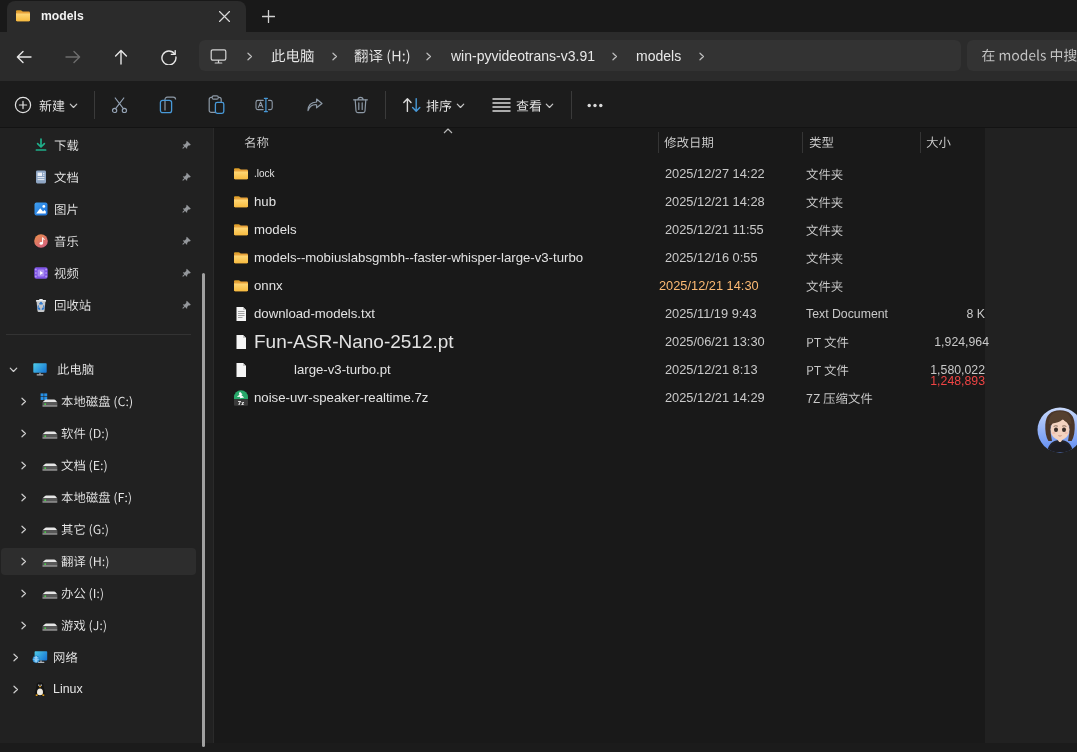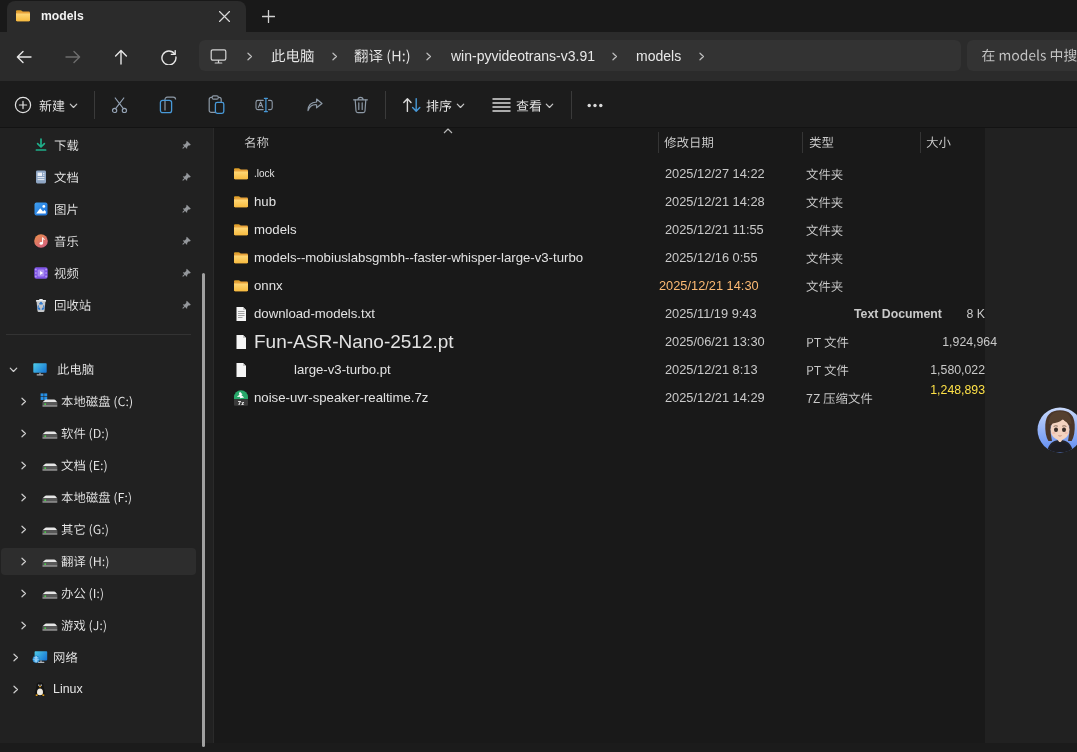--- a/index.html
+++ b/index.html
@@ -251,32 +251,32 @@
 <path d="M10 1 L13 4 L10 4 Z" fill="#c8c8c8"></path>
 <g stroke="#9a9a9a" stroke-width="0.9">
 <line x1="5" y1="5.5" x2="11.5" y2="5.5"></line>
       <line x1="5" y1="7.5" x2="11.5" y2="7.5"></line>
 <line x1="5" y1="9.5" x2="11.5" y2="9.5"></line>
       <line x1="5" y1="11.5" x2="9.5" y2="11.5"></line>
     </g>
   </svg>
 <span style="position:absolute;left:254px;top:302.8px;font-size:13.2px;color:#e2e2e2;font-weight:400;line-height:22px;white-space:pre;text-align:center;">download-models.txt</span>
 <span style="position:absolute;left:665px;top:303.1px;font-size:12.8px;color:#c9c9c9;font-weight:400;line-height:22px;white-space:pre;">2025/11/19 9:43</span>
-<span style="position:absolute;left:806px;top:303.5px;font-size:12.3px;color:#c9c9c9;font-weight:700;line-height:21px;white-space:pre;margin-left:48px;">Text Document</span>
+<span style="position:absolute;left:806px;top:303.5px;font-size:12.3px;color:#c9c9c9;font-weight:400;line-height:21px;white-space:pre;">Text Document</span>
 <span style="position:absolute;right:92px;top:303.5px;font-size:12.3px;color:#c9c9c9;line-height:21px;white-space:pre;">8 K</span>
 <svg style="position:absolute;left:233px;top:334px" width="16" height="16" viewBox="0 0 16 16" fill="none">
 <path d="M3.5 1 L10 1 L13 4 L13 15 L3.5 15 Z" fill="#f5f5f5"></path>
 <path d="M10 1 L13 4 L10 4 Z" fill="#c8c8c8"></path>
   </svg>
 <span style="position:absolute;left:254px;top:330.8px;font-size:19px;color:#e2e2e2;font-weight:400;line-height:22px;white-space:pre;">Fun-ASR-Nano-2512.pt</span>
 <span style="position:absolute;left:665px;top:331.1px;font-size:12.8px;color:#c9c9c9;font-weight:400;line-height:22px;white-space:pre;">2025/06/21 13:30</span>
 <svg style="position:absolute;left:806.0px;top:333.9px;overflow:visible" width="43" height="17" viewBox="0 -13.02 43 16.99">
     <path d="M1.3 0.0H2.4V-3.6H3.9C5.9 -3.6 7.2 -4.5 7.2 -6.4C7.2 -8.4 5.9 -9.1 3.8 -9.1H1.3ZM2.4 -4.6V-8.2H3.7C5.3 -8.2 6.1 -7.8 6.1 -6.4C6.1 -5.1 5.3 -4.6 3.7 -4.6Z M11.0 0.0H12.1V-8.1H14.9V-9.1H8.2V-8.1H11.0Z M23.3 -10.2C23.7 -9.6 24.1 -8.8 24.2 -8.3L25.2 -8.6C25.1 -9.1 24.6 -9.9 24.3 -10.5ZM18.7 -8.2V-7.3H20.6C21.3 -5.4 22.3 -3.8 23.6 -2.5C22.2 -1.3 20.6 -0.5 18.5 0.1C18.7 0.3 19.0 0.7 19.1 1.0C21.2 0.3 22.9 -0.6 24.3 -1.8C25.7 -0.6 27.4 0.3 29.4 0.9C29.6 0.6 29.8 0.2 30.0 0.0C28.1 -0.4 26.4 -1.3 25.0 -2.5C26.3 -3.8 27.2 -5.4 27.9 -7.3H29.9V-8.2ZM24.3 -3.1C23.1 -4.3 22.2 -5.7 21.6 -7.3H26.9C26.3 -5.6 25.4 -4.3 24.3 -3.1Z M34.4 -4.2V-3.3H37.9V1.0H38.9V-3.3H42.3V-4.2H38.9V-7.0H41.7V-7.9H38.9V-10.3H37.9V-7.9H36.3C36.4 -8.4 36.6 -9.0 36.7 -9.6L35.8 -9.8C35.5 -8.2 35.0 -6.6 34.3 -5.5C34.5 -5.4 34.9 -5.2 35.1 -5.1C35.4 -5.6 35.7 -6.2 36.0 -7.0H37.9V-4.2ZM33.8 -10.4C33.1 -8.5 32.0 -6.6 30.9 -5.4C31.0 -5.2 31.3 -4.7 31.4 -4.5C31.8 -4.9 32.2 -5.4 32.5 -6.0V1.0H33.4V-7.4C33.9 -8.3 34.3 -9.2 34.7 -10.1Z" fill="#c9c9c9"></path>
   </svg>
-<span style="position:absolute;right:80px;top:331.5px;font-size:12.3px;color:#c9c9c9;line-height:21px;white-space:pre;">1,924,964</span>
+<span style="position:absolute;right:88px;top:331.5px;font-size:12.3px;color:#c9c9c9;line-height:21px;white-space:pre;">1,924,964</span>
 <svg style="position:absolute;left:233px;top:362px" width="16" height="16" viewBox="0 0 16 16" fill="none">
 <path d="M3.5 1 L10 1 L13 4 L13 15 L3.5 15 Z" fill="#f5f5f5"></path>
 <path d="M10 1 L13 4 L10 4 Z" fill="#c8c8c8"></path>
   </svg>
 <span style="position:absolute;left:254px;top:358.8px;font-size:13.2px;color:#e2e2e2;font-weight:400;line-height:22px;white-space:pre;margin-left:40px;">large-v3-turbo.pt</span>
 <span style="position:absolute;left:665px;top:359.1px;font-size:12.8px;color:#c9c9c9;font-weight:400;line-height:22px;white-space:pre;">2025/12/21 8:13</span>
 <svg style="position:absolute;left:806.0px;top:361.9px;overflow:visible" width="43" height="17" viewBox="0 -13.02 43 16.99">
     <path d="M1.3 0.0H2.4V-3.6H3.9C5.9 -3.6 7.2 -4.5 7.2 -6.4C7.2 -8.4 5.9 -9.1 3.8 -9.1H1.3ZM2.4 -4.6V-8.2H3.7C5.3 -8.2 6.1 -7.8 6.1 -6.4C6.1 -5.1 5.3 -4.6 3.7 -4.6Z M11.0 0.0H12.1V-8.1H14.9V-9.1H8.2V-8.1H11.0Z M23.3 -10.2C23.7 -9.6 24.1 -8.8 24.2 -8.3L25.2 -8.6C25.1 -9.1 24.6 -9.9 24.3 -10.5ZM18.7 -8.2V-7.3H20.6C21.3 -5.4 22.3 -3.8 23.6 -2.5C22.2 -1.3 20.6 -0.5 18.5 0.1C18.7 0.3 19.0 0.7 19.1 1.0C21.2 0.3 22.9 -0.6 24.3 -1.8C25.7 -0.6 27.4 0.3 29.4 0.9C29.6 0.6 29.8 0.2 30.0 0.0C28.1 -0.4 26.4 -1.3 25.0 -2.5C26.3 -3.8 27.2 -5.4 27.9 -7.3H29.9V-8.2ZM24.3 -3.1C23.1 -4.3 22.2 -5.7 21.6 -7.3H26.9C26.3 -5.6 25.4 -4.3 24.3 -3.1Z M34.4 -4.2V-3.3H37.9V1.0H38.9V-3.3H42.3V-4.2H38.9V-7.0H41.7V-7.9H38.9V-10.3H37.9V-7.9H36.3C36.4 -8.4 36.6 -9.0 36.7 -9.6L35.8 -9.8C35.5 -8.2 35.0 -6.6 34.3 -5.5C34.5 -5.4 34.9 -5.2 35.1 -5.1C35.4 -5.6 35.7 -6.2 36.0 -7.0H37.9V-4.2ZM33.8 -10.4C33.1 -8.5 32.0 -6.6 30.9 -5.4C31.0 -5.2 31.3 -4.7 31.4 -4.5C31.8 -4.9 32.2 -5.4 32.5 -6.0V1.0H33.4V-7.4C33.9 -8.3 34.3 -9.2 34.7 -10.1Z" fill="#c9c9c9"></path>
   </svg>
 <span style="position:absolute;right:92px;top:359.5px;font-size:12.3px;color:#c9c9c9;line-height:21px;white-space:pre;">1,580,022</span>
@@ -284,21 +284,21 @@
 <path d="M1 8.2 A7 7 0 0 1 15 8.2 L15 10.2 L1 10.2 Z" fill="#28a86a"></path>
 <path d="M7.0 2.8 L9.6 5.6 L8.2 6.1 L11.2 8.6 L6.8 9.2 L7.3 7.7 L3.8 8.1 L6.4 5.8 L5.9 4.2 Z" fill="#fff"></path>
 <rect x="1" y="10.2" width="14" height="6.6" rx="1" fill="#3a3a3a"></rect>
 <text x="8" y="15.6" font-family="Liberation Sans" font-size="6" font-weight="bold" fill="#fff" text-anchor="middle">7z</text>
   </svg>
 <span style="position:absolute;left:254px;top:386.8px;font-size:13.2px;color:#e2e2e2;font-weight:400;line-height:22px;white-space:pre;">noise-uvr-speaker-realtime.7z</span>
 <span style="position:absolute;left:665px;top:387.1px;font-size:12.8px;color:#c9c9c9;font-weight:400;line-height:22px;white-space:pre;">2025/12/21 14:29</span>
 <svg style="position:absolute;left:806.0px;top:389.9px;overflow:visible" width="67" height="17" viewBox="0 -13.02 67 16.99">
     <path d="M2.5 0.0H3.6C3.8 -3.6 4.2 -5.7 6.3 -8.4V-9.1H0.6V-8.1H5.0C3.2 -5.6 2.6 -3.4 2.5 0.0Z M7.5 0.0H13.8V-1.0H8.9L13.7 -8.4V-9.1H7.9V-8.1H12.3L7.5 -0.7Z M25.6 -3.4C26.3 -2.8 27.0 -1.9 27.4 -1.4L28.1 -1.9C27.7 -2.5 27.0 -3.2 26.3 -3.8ZM18.6 -9.8V-5.8C18.6 -3.9 18.5 -1.4 17.5 0.5C17.7 0.6 18.1 0.8 18.3 1.0C19.3 -0.9 19.5 -3.8 19.5 -5.8V-8.9H29.0V-9.8ZM23.7 -8.2V-5.6H20.3V-4.7H23.7V-0.4H19.5V0.5H28.9V-0.4H24.7V-4.7H28.3V-5.6H24.7V-8.2Z M30.1 -0.7 30.3 0.2C31.3 -0.2 32.7 -0.7 34.0 -1.2L33.8 -2.0C32.4 -1.5 31.0 -1.0 30.1 -0.7ZM30.3 -5.2C30.5 -5.3 30.8 -5.4 32.1 -5.5C31.6 -4.7 31.2 -4.1 31.0 -3.9C30.6 -3.4 30.4 -3.1 30.1 -3.1C30.2 -2.8 30.3 -2.4 30.4 -2.3C30.6 -2.4 31.0 -2.5 33.5 -3.1L33.4 -3.6V-3.9L31.6 -3.5C32.5 -4.6 33.3 -5.9 34.0 -7.3L33.3 -7.7C33.1 -7.2 32.8 -6.8 32.6 -6.4L31.2 -6.2C31.9 -7.3 32.6 -8.7 33.2 -10.0L32.4 -10.4C31.9 -8.9 31.0 -7.3 30.7 -6.9C30.5 -6.4 30.2 -6.1 30.0 -6.1C30.1 -5.9 30.3 -5.4 30.3 -5.2ZM35.4 -7.6C35.1 -6.3 34.4 -4.6 33.4 -3.6C33.6 -3.5 33.8 -3.2 33.9 -3.0C34.2 -3.3 34.5 -3.7 34.7 -4.0V1.0H35.5V-5.5C35.8 -6.2 36.0 -6.8 36.2 -7.4ZM36.5 -5.0V1.0H37.3V0.4H40.1V0.9H41.0V-5.0H38.7L39.1 -6.3H41.1V-7.0H36.3V-6.3H38.1C38.1 -5.9 38.0 -5.4 37.9 -5.0ZM36.9 -10.2C37.0 -9.9 37.2 -9.5 37.4 -9.2H34.1V-7.2H35.0V-8.4H40.4V-7.4H41.3V-9.2H38.3C38.1 -9.6 37.9 -10.1 37.6 -10.5ZM37.3 -2.0H40.1V-0.4H37.3ZM37.3 -2.7V-4.2H40.1V-2.7Z M47.2 -10.2C47.6 -9.6 48.0 -8.8 48.1 -8.3L49.1 -8.6C49.0 -9.1 48.5 -9.9 48.1 -10.5ZM42.6 -8.2V-7.3H44.5C45.2 -5.4 46.2 -3.8 47.5 -2.5C46.1 -1.3 44.4 -0.5 42.4 0.1C42.6 0.3 42.9 0.7 43.0 1.0C45.0 0.3 46.8 -0.6 48.2 -1.8C49.6 -0.6 51.2 0.3 53.3 0.9C53.4 0.6 53.7 0.2 53.9 0.0C51.9 -0.4 50.3 -1.3 48.9 -2.5C50.1 -3.8 51.1 -5.4 51.8 -7.3H53.8V-8.2ZM48.2 -3.1C47.0 -4.3 46.1 -5.7 45.5 -7.3H50.8C50.1 -5.6 49.3 -4.3 48.2 -3.1Z M58.3 -4.2V-3.3H61.8V1.0H62.8V-3.3H66.2V-4.2H62.8V-7.0H65.6V-7.9H62.8V-10.3H61.8V-7.9H60.2C60.3 -8.4 60.5 -9.0 60.6 -9.6L59.7 -9.8C59.4 -8.2 58.9 -6.6 58.2 -5.5C58.4 -5.4 58.8 -5.2 59.0 -5.1C59.3 -5.6 59.6 -6.2 59.9 -7.0H61.8V-4.2ZM57.7 -10.4C57.0 -8.5 55.9 -6.6 54.7 -5.4C54.9 -5.2 55.2 -4.7 55.3 -4.5C55.7 -4.9 56.0 -5.4 56.4 -6.0V1.0H57.3V-7.4C57.8 -8.3 58.2 -9.2 58.5 -10.1Z" fill="#c9c9c9"></path>
   </svg>
-<span style="position:absolute;right:92px;top:380px;font-size:12.3px;color:#fde047;line-height:21px;white-space:pre;">1,248,893</span>
+<span style="position:absolute;right:92px;top:371px;font-size:12.3px;color:#ef4444;line-height:21px;white-space:pre;">1,248,893</span>
 <svg style="position:absolute;left:33px;top:137px" width="16" height="16" viewBox="0 0 16 16" fill="none">
 <path d="M8 2 L8 9.6 M4.6 6.6 L8 10 L11.4 6.6" stroke="#1fae8a" stroke-width="1.7" stroke-linecap="round" stroke-linejoin="round" fill="none"></path>
 <line x1="3.4" y1="13" x2="12.6" y2="13" stroke="#1fae8a" stroke-width="1.7" stroke-linecap="round"></line>
   </svg>
 <svg style="position:absolute;left:54.0px;top:136.9px;overflow:visible" width="25" height="17" viewBox="0 -13.02 25 16.99">
     <path d="M0.7 -9.5V-8.6H5.5V1.0H6.4V-5.6C7.9 -4.8 9.5 -3.8 10.4 -3.1L11.1 -3.9C10.1 -4.7 8.1 -5.8 6.6 -6.5L6.4 -6.3V-8.6H11.7V-9.5Z M21.5 -9.7C22.1 -9.2 22.8 -8.6 23.0 -8.1L23.7 -8.6C23.4 -9.1 22.8 -9.7 22.2 -10.2ZM22.8 -6.2C22.5 -5.0 22.0 -3.9 21.4 -2.9C21.2 -4.0 21.0 -5.3 20.9 -6.9H24.2V-7.6H20.9C20.9 -8.5 20.9 -9.4 20.9 -10.4H20.0C20.0 -9.4 20.0 -8.5 20.0 -7.6H17.0V-8.7H19.2V-9.4H17.0V-10.4H16.1V-9.4H13.7V-8.7H16.1V-7.6H13.1V-6.9H20.1C20.2 -4.9 20.4 -3.1 20.8 -1.8C20.2 -0.9 19.5 -0.2 18.7 0.4C18.9 0.5 19.2 0.8 19.3 1.0C20.0 0.5 20.6 -0.1 21.1 -0.8C21.6 0.3 22.2 0.9 23.0 0.9C23.9 0.9 24.2 0.3 24.3 -1.5C24.1 -1.6 23.8 -1.8 23.6 -2.0C23.5 -0.6 23.4 -0.0 23.1 -0.0C22.6 -0.0 22.1 -0.6 21.8 -1.7C22.6 -3.0 23.2 -4.4 23.6 -6.0ZM13.2 -1.1 13.3 -0.3 16.5 -0.6V0.9H17.4V-0.7L19.7 -0.9V-1.7L17.4 -1.5V-2.7H19.4V-3.5H17.4V-4.5H16.5V-3.5H14.8C15.1 -3.9 15.3 -4.3 15.6 -4.8H19.6V-5.6H16.0C16.1 -5.9 16.3 -6.3 16.4 -6.6L15.5 -6.8C15.3 -6.4 15.2 -6.0 15.0 -5.6H13.3V-4.8H14.7C14.5 -4.4 14.3 -4.1 14.2 -4.0C14.0 -3.6 13.8 -3.4 13.6 -3.3C13.7 -3.1 13.9 -2.7 13.9 -2.5C14.0 -2.6 14.4 -2.7 14.9 -2.7H16.5V-1.4Z" fill="#e4e4e4"></path>
   </svg>
 <svg style="position:absolute;left:181px;top:139.5px" width="10" height="11" viewBox="0 0 10 11" fill="none">
 <g fill="#94979b">
 <path d="M5.8 0.8 L9.8 4.8 L8.7 5.4 L7.8 5.2 L6.1 6.9 Q6.6 8.2 5.8 8.8 L1.8 4.8 Q2.4 4 3.7 4.5 L5.4 2.8 L5.2 1.9 Z"></path>

